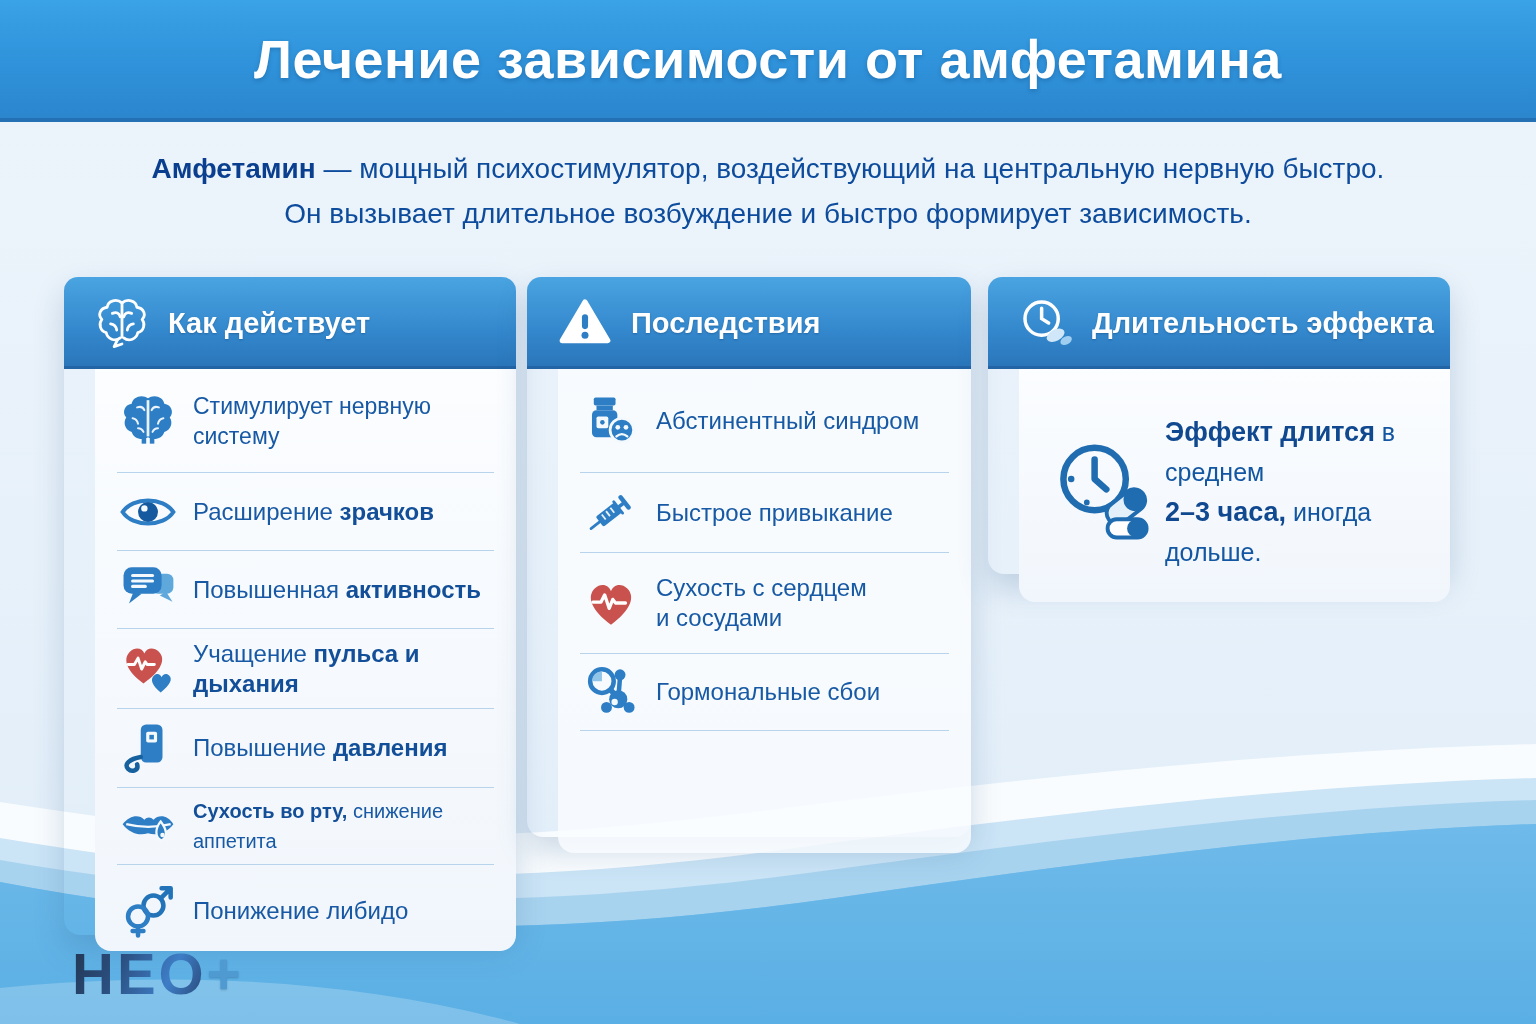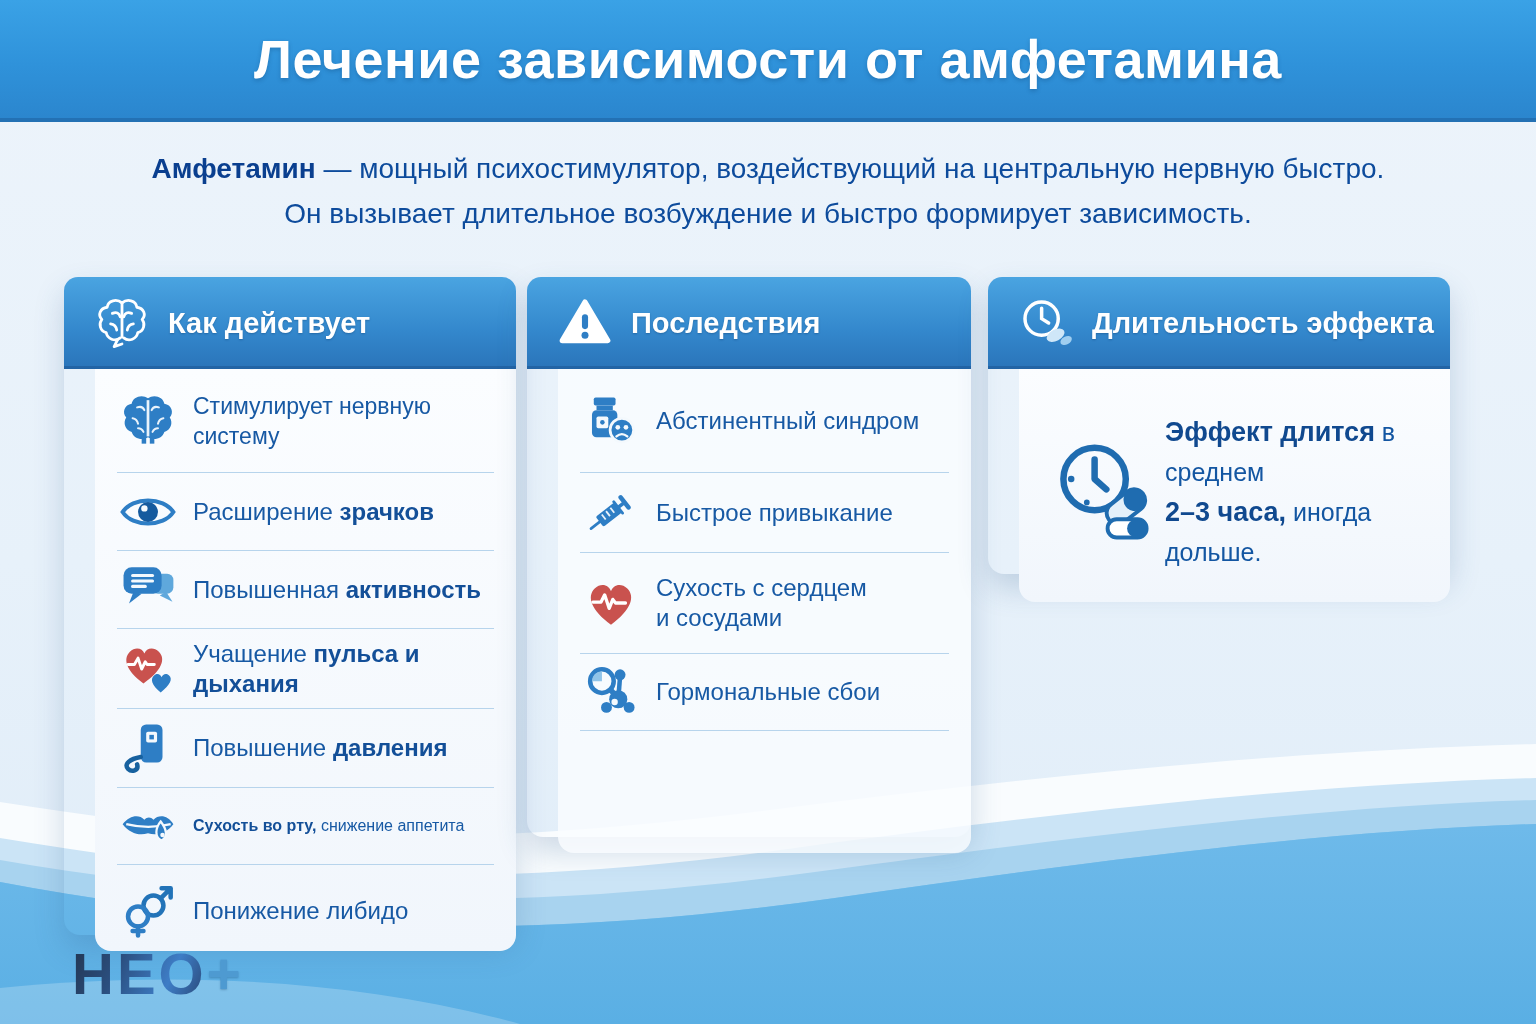--- a/index.html
+++ b/index.html
@@ -49,21 +49,21 @@
   .card-how .row:nth-child(7){height:91px;}
   .card-cons .row:nth-child(1){height:103px;}
   .card-cons .row:nth-child(2){height:79px;}
   .card-cons .row:nth-child(3){height:100px;}
   .card-cons .row:nth-child(4){height:76px;}
   .icon{width:62px;height:60px;flex:none;display:flex;align-items:center;justify-content:center;}
   .icon svg{width:58px;height:58px;}
   .txt{color:#1759A4;font-size:24px;line-height:30px;}
   .txt b{color:#134F98;}
   .txt-23{font-size:23px;}
-  .txt-sm{font-size:16px;}
+  .txt-sm{font-size:20px;}
   
   .dur-icon{width:104px;height:104px;flex:none;}
   .dur-icon svg{width:104px;height:104px;}
   .dur-text{color:#1356A2;font-size:25px;line-height:40px;}
   .dur-text b{font-size:27px;color:#10498F;}
   
   .logo{position:absolute;left:72px;top:940px;font-size:58px;font-weight:bold;letter-spacing:3px;z-index:5;}
   .logo .word{background:linear-gradient(115deg,#22354F 0%,#2B4F80 35%,#3E7DC6 70%,#27406B 100%);
               -webkit-background-clip:text;background-clip:text;color:transparent;}
   .logo .plus{color:#4E9AD1;text-shadow:0 1px 2px rgba(20,60,100,.3);}

